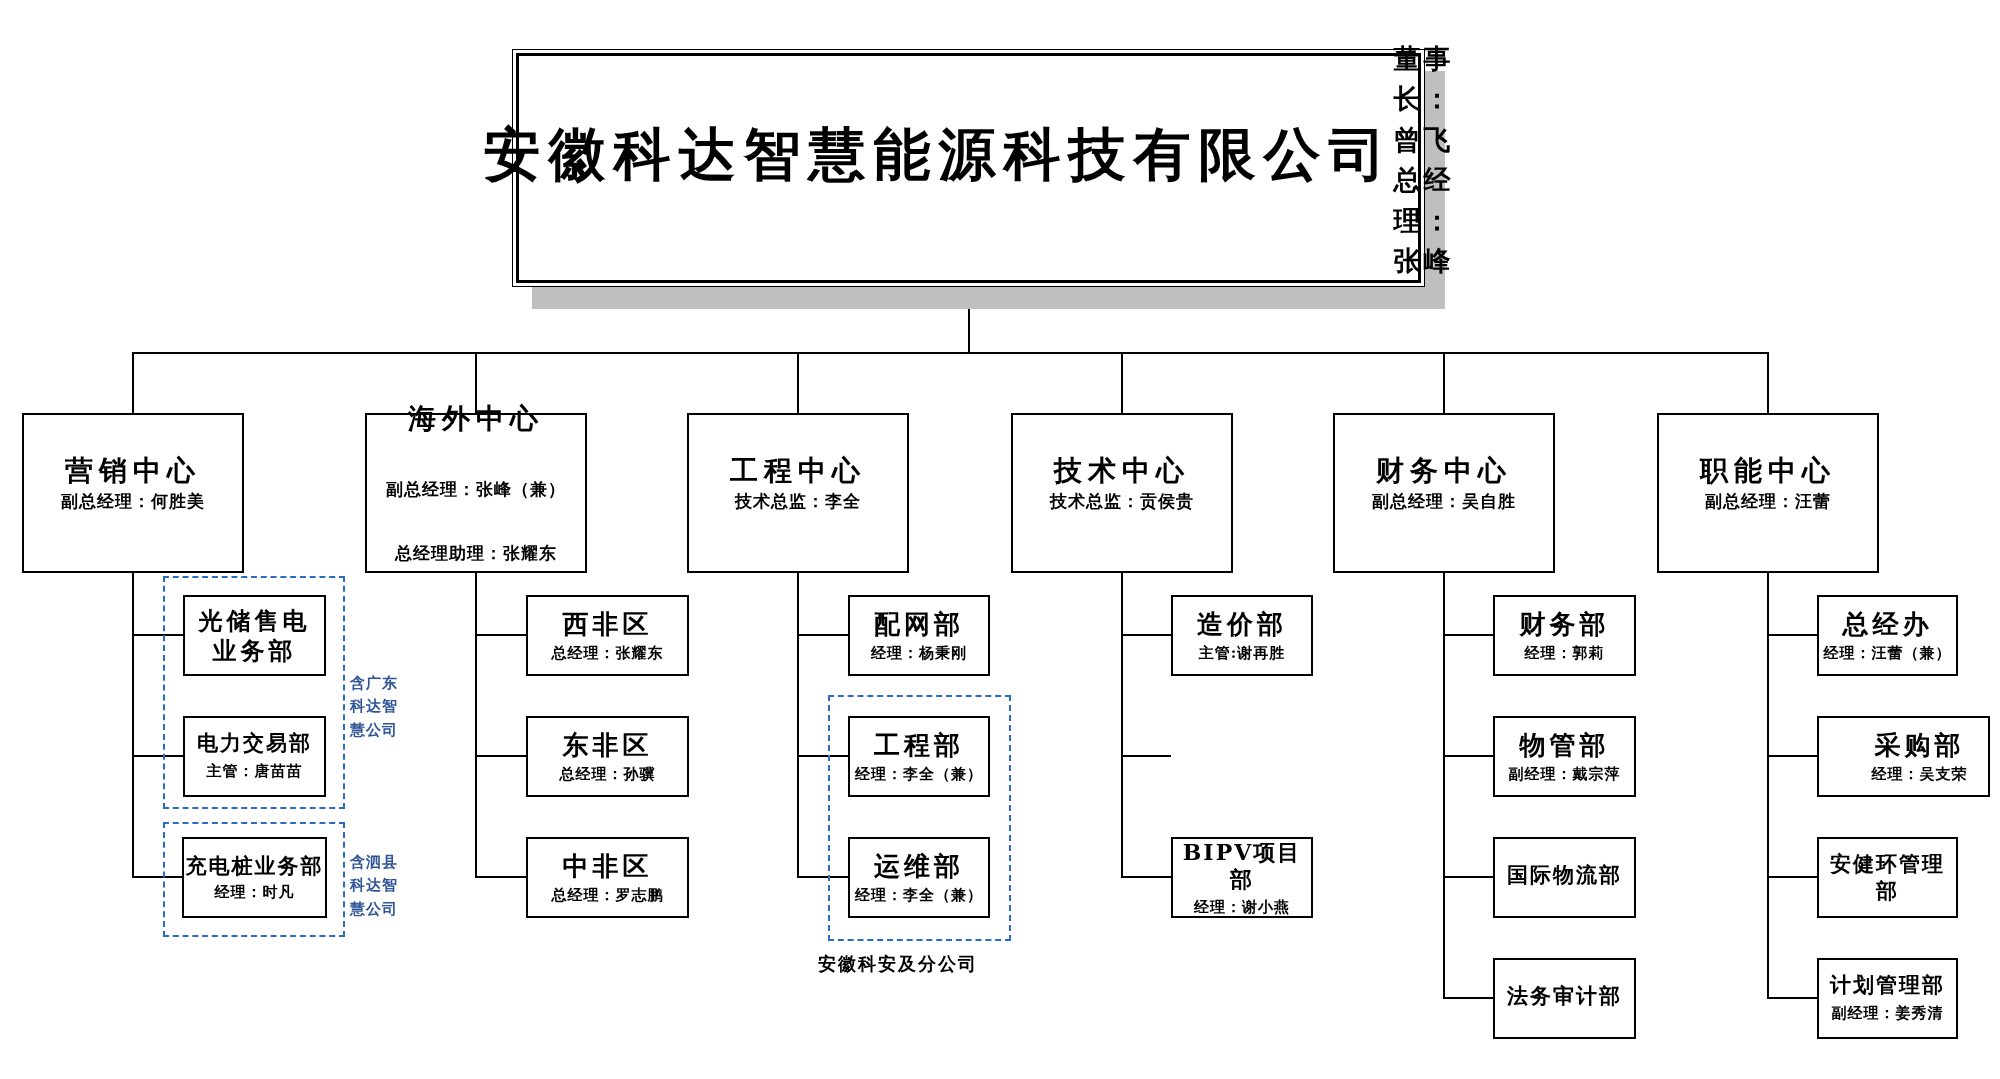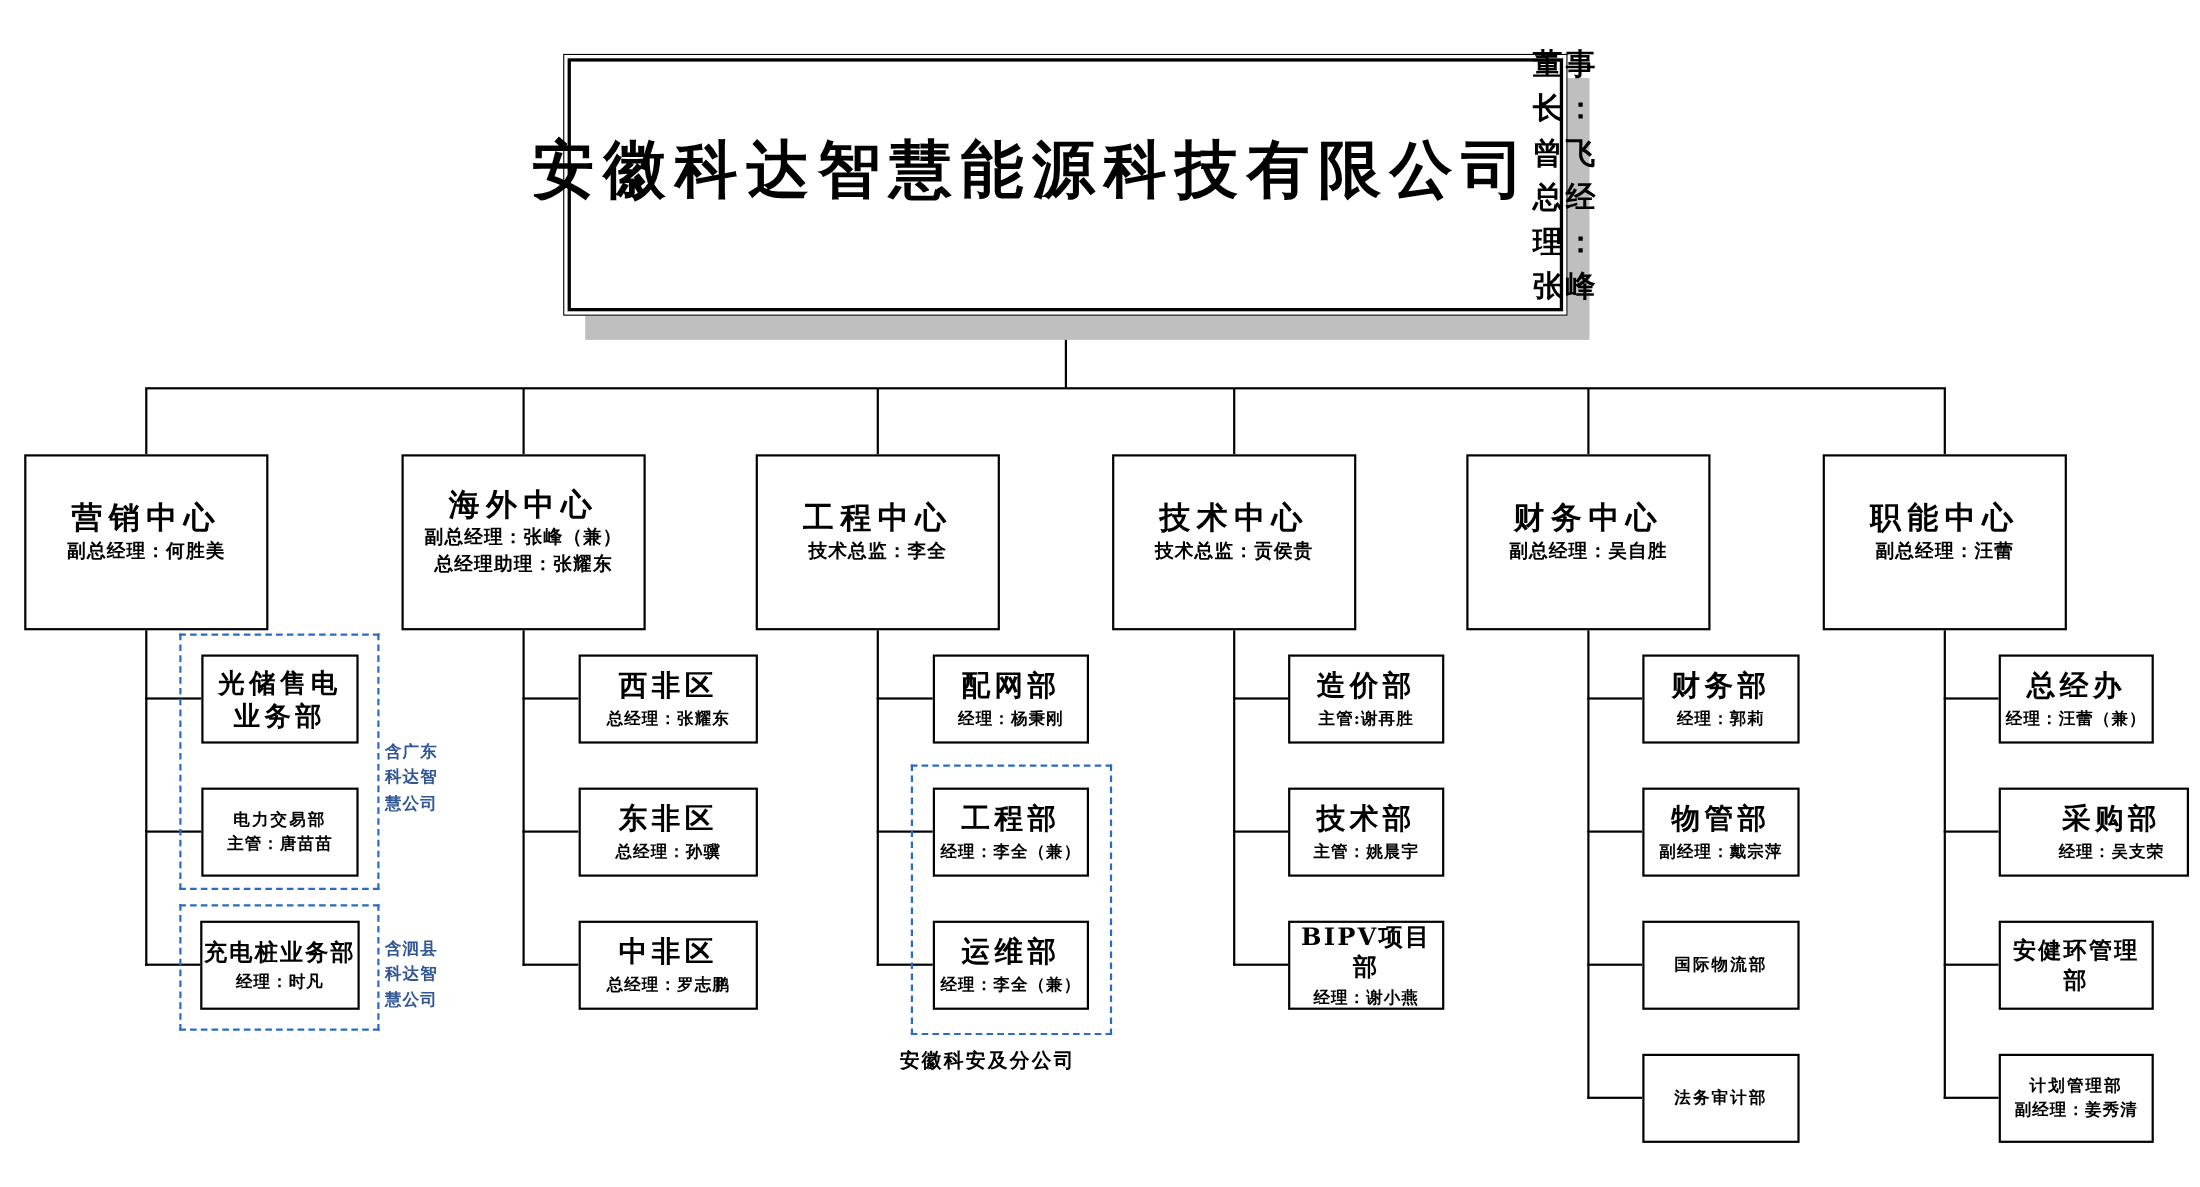--- a/index.html
+++ b/index.html
@@ -23,21 +23,21 @@
               padding-bottom:20px;box-sizing:content-box;}
   .center-title{font-size:28px;letter-spacing:6px;white-space:nowrap;}
   .center-sub{font-size:17px;letter-spacing:1px;line-height:1.4;white-space:nowrap;}
 
   
   .dept{position:absolute;height:77px;border:2px solid #000;background:#fff;
         display:flex;flex-direction:column;align-items:center;justify-content:center;}
   .dept-name{letter-spacing:4px;white-space:pre-line;text-align:center;line-height:1.25;}
   .fs26{font-size:26px;}
   .fs24{font-size:24px;}
-  .fs23{font-size:15px;letter-spacing:2px;}
+  .fs23{font-size:21px;letter-spacing:2px;font-family:Liberation Mono, monospace;}
   .fs22{font-size:22px;letter-spacing:2px;}
   .fs21{font-size:21px;letter-spacing:2px;}
   .dept-leader{font-size:15px;letter-spacing:1px;margin-top:4px;white-space:nowrap;}
 
   
   .dash-box{position:absolute;border:2px dashed #2a6bc5;background:transparent;}
   .annotation{position:absolute;color:#2f5597;font-size:15px;line-height:1.55;
               letter-spacing:1px;white-space:pre-line;}
   .annotation-wide{position:absolute;color:#000000;font-size:18px;letter-spacing:2px;
                    text-align:left;white-space:nowrap;}
@@ -95,21 +95,21 @@
         <div>董事长：曾飞</div>
         <div>总经理：张峰</div>
       </div>
     </div>
   </div>
 
   <div class="center-box" style="left:22px;">
     <div class="center-title">营销中心</div>
     <div class="center-sub">副总经理：何胜美</div>
   </div>
-  <div class="center-box" style="left:365px;">
+  <div class="center-box" style="left:365px;gap:40px;">
     <div class="center-title">海外中心</div>
     <div class="center-sub">副总经理：张峰（兼）</div>
     <div class="center-sub">总经理助理：张耀东</div>
   </div>
   <div class="center-box" style="left:687px;">
     <div class="center-title">工程中心</div>
     <div class="center-sub">技术总监：李全</div>
   </div>
   <div class="center-box" style="left:1011px;">
     <div class="center-title">技术中心</div>
@@ -159,24 +159,20 @@
     <div class="dept-leader">经理：李全（兼）</div>
   </div>
   <div class="dept" style="left:848px;top:837px;width:138px;">
     <div class="dept-name fs26">运维部</div>
     <div class="dept-leader">经理：李全（兼）</div>
   </div>
 
   <div class="dept" style="left:1171px;top:595px;width:138px;">
     <div class="dept-name fs26">造价部</div>
     <div class="dept-leader">主管:谢再胜</div>
-  </div>
-  <div class="dept" style="left:1171px;top:716px;width:138px;">
-    <div class="dept-name fs26">技术部</div>
-    <div class="dept-leader">主管：姚晨宇</div>
   </div>
   <div class="dept" style="left:1171px;top:837px;width:138px;">
     <div class="dept-name fs22">BIPV项目部</div>
     <div class="dept-leader">经理：谢小燕</div>
   </div>
 
   <div class="dept" style="left:1493px;top:595px;width:139px;">
     <div class="dept-name fs26">财务部</div>
     <div class="dept-leader">经理：郭莉</div>
   </div>

